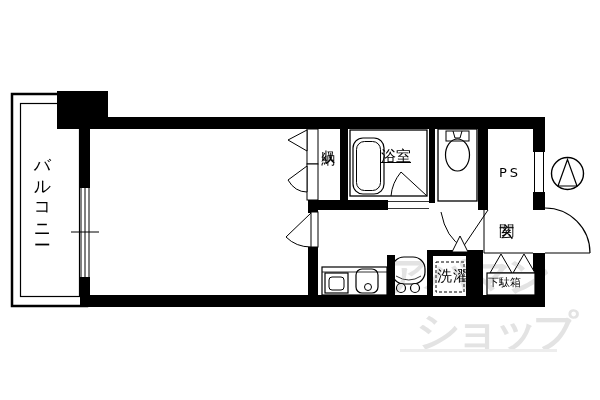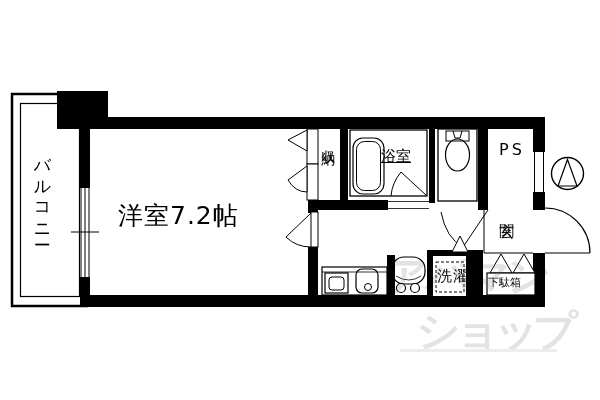--- a/index.html
+++ b/index.html
@@ -10,21 +10,21 @@
   #plan-svg{position:absolute;left:0;top:0;}
   .lbl{
     position:absolute;color:#000;line-height:1.05;white-space:nowrap;
     font-family:"DejaVu Sans",sans-serif;
   }
   .vert{writing-mode:vertical-rl;text-orientation:upright;white-space:normal;}
   .lbl-balcony{left:33px;top:146px;font-size:17px;letter-spacing:3px;height:130px;}
   .lbl-mainroom{left:118px;top:203px;font-size:25px;letter-spacing:1px;font-weight:500;}
   .lbl-closet{left:321px;top:139px;font-size:14px;letter-spacing:2px;height:56px;}
   .lbl-bathroom{left:381px;top:149px;font-size:15px;text-decoration:underline;}
-  .lbl-ps{left:499px;top:142px;font-size:16px;letter-spacing:3px;}
+  .lbl-ps{left:499px;top:166px;font-size:13px;letter-spacing:3px;}
   .lbl-entrance{left:498px;top:211px;font-size:15px;letter-spacing:1px;height:40px;}
   .lbl-laundry{left:433px;top:269px;width:36px;font-size:15px;text-align:right;letter-spacing:1px;}
   .lbl-shoebox{left:488px;top:277px;width:26px;font-size:11px;text-align:center;}
   #watermark{
     position:absolute;left:0;top:0;width:600px;height:400px;
     mix-blend-mode:darken;pointer-events:none;z-index:5;
   }
   .wm-line{
     position:absolute;font-weight:bold;font-family:"DejaVu Sans",sans-serif;
   }
@@ -157,21 +157,20 @@
     </g>
 
     <g stroke="#000" fill="none">
       <circle cx="567.5" cy="173.5" r="16" stroke-width="1.4"></circle>
       <path d="M567.5,159.5 L558,186 L577,186 Z" stroke-width="1.2"></path>
     </g>
   </svg>
 
   <div class="lbl vert lbl-balcony">バルコニー</div>
 
-  <div class="lbl lbl-mainroom">洋室7.2帖</div>
 
   <div class="lbl vert lbl-closet">収納</div>
 
   <div class="lbl lbl-bathroom">浴室</div>
 
   <div class="lbl lbl-ps">PS</div>
 
   <div class="lbl vert lbl-entrance">玄関</div>
 
   <div class="lbl lbl-laundry">洗濯</div>

